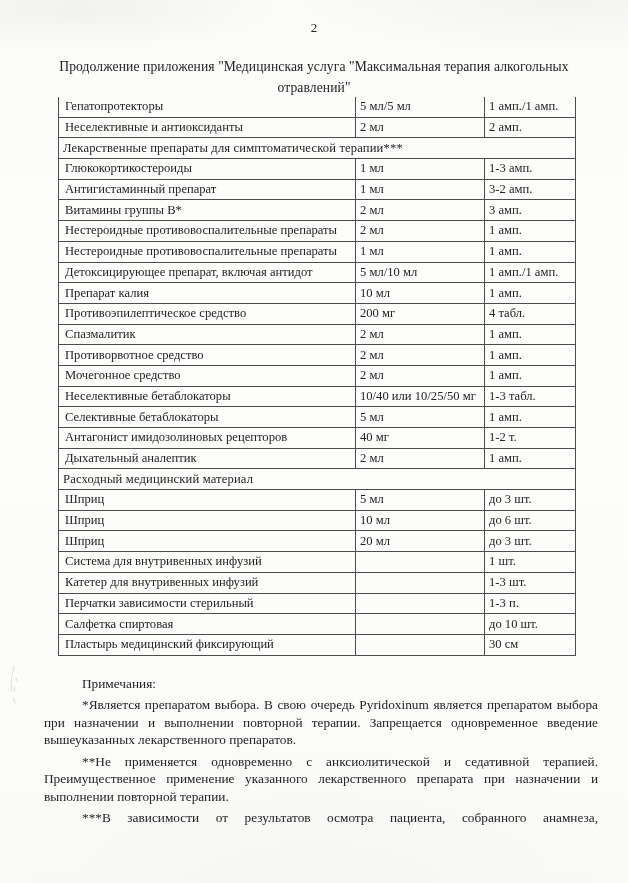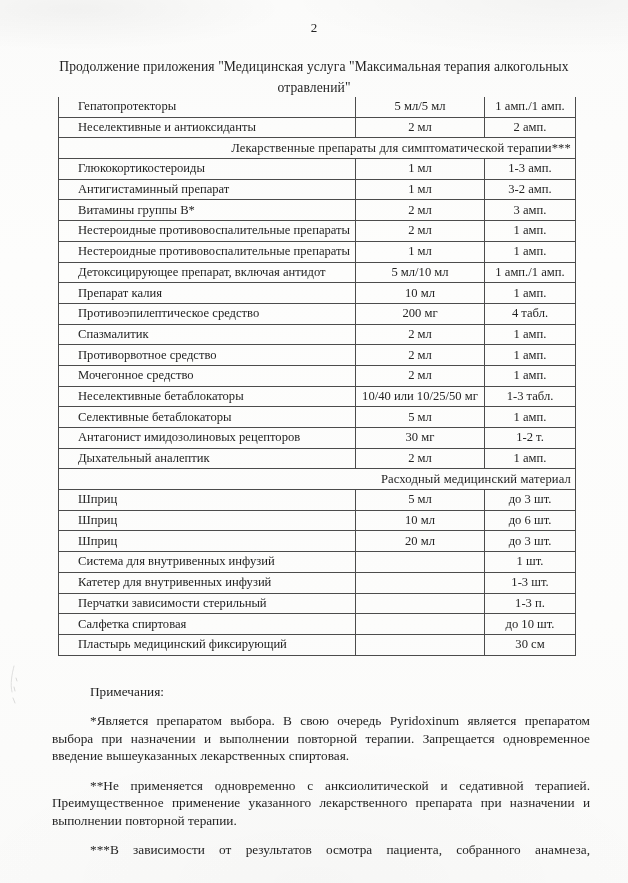--- a/index.html
+++ b/index.html
@@ -39,29 +39,29 @@
   }
   .doc-table td{
     border:1px solid #4c4c4c;
     height:19.7px;
     padding:0 4px;
     overflow:hidden;
     white-space:nowrap;
     vertical-align:middle;
   }
   .doc-table tr:first-child td{border-top:none;}
-  .doc-table td.cell-name{text-align:left;padding-left:19px;}
-  .doc-table td.cell-center{text-align:center;}
-  .doc-table td.section-cell{text-align:right;letter-spacing:0.15px;}
+  .doc-table td.cell-name{text-align:left;padding-left:6px;}
+  .doc-table td.cell-center{}
+  .doc-table td.section-cell{text-align:left;letter-spacing:0.15px;}
   .notes{
     position:absolute;top:671px;left:40px;width:562px;
     font-size:13.3px;line-height:17.45px;
     text-align:justify;
   }
-  .notes p{margin:12px;text-indent:38px;}
+  .notes p{margin:4px;text-indent:38px;}
   .notes p.justify-last{text-align-last:justify;}
   .scan-artifact{
     position:absolute;left:4px;top:660px;opacity:0.35;
   }
 </style>
 </head>
 <body>
 
 <div class="page">
 
@@ -149,21 +149,21 @@
           <td class="cell-center">10/40 или 10/25/50 мг</td>
           <td class="cell-center">1-3 табл.</td>
         </tr>
         <tr>
           <td class="cell-name">Селективные бетаблокаторы</td>
           <td class="cell-center">5 мл</td>
           <td class="cell-center">1 амп.</td>
         </tr>
         <tr>
           <td class="cell-name">Антагонист имидозолиновых рецепторов</td>
-          <td class="cell-center">30 мг</td>
+          <td class="cell-center">40 мг</td>
           <td class="cell-center">1-2 т.</td>
         </tr>
         <tr>
           <td class="cell-name">Дыхательный аналептик</td>
           <td class="cell-center">2 мл</td>
           <td class="cell-center">1 амп.</td>
         </tr>
         <tr>
           <td colspan="3" class="section-cell">Расходный медицинский материал</td>
         </tr>
@@ -206,21 +206,21 @@
           <td class="cell-name">Пластырь медицинский фиксирующий</td>
           <td class="cell-center"></td>
           <td class="cell-center">30 см</td>
         </tr>
       </tbody>
   </table>
 
   <div class="notes">
     <p>Примечания:</p>
     <div>
-        <p>*Является препаратом выбора. В свою очередь Pyridoxinum является препаратом выбора при назначении и выполнении повторной терапии. Запрещается одновременное введение вышеуказанных лекарственных спиртовая.</p>
+        <p>*Является препаратом выбора. В свою очередь Pyridoxinum является препаратом выбора при назначении и выполнении повторной терапии. Запрещается одновременное введение вышеуказанных лекарственного препаратов.</p>
         <p>**Не применяется одновременно с анксиолитической и седативной терапией. Преимущественное применение указанного лекарственного препарата при назначении и выполнении повторной терапии.</p>
         <p class="justify-last">***В зависимости от результатов осмотра пациента, собранного анамнеза,</p>
       </div>
   </div>
 
   <svg class="scan-artifact" width="24" height="60" viewBox="0 0 24 60">
     <path d="M10 6 C 8 14, 6 24, 8 32" stroke="#aaaaaa" stroke-width="1" fill="none" stroke-linecap="round"></path>
     <path d="M12 18 l 1 3 M10 27 l 1 4 M9 38 l 2 5" stroke="#9a9a9a" stroke-width="1" fill="none" stroke-linecap="round"></path>
   </svg>
 

